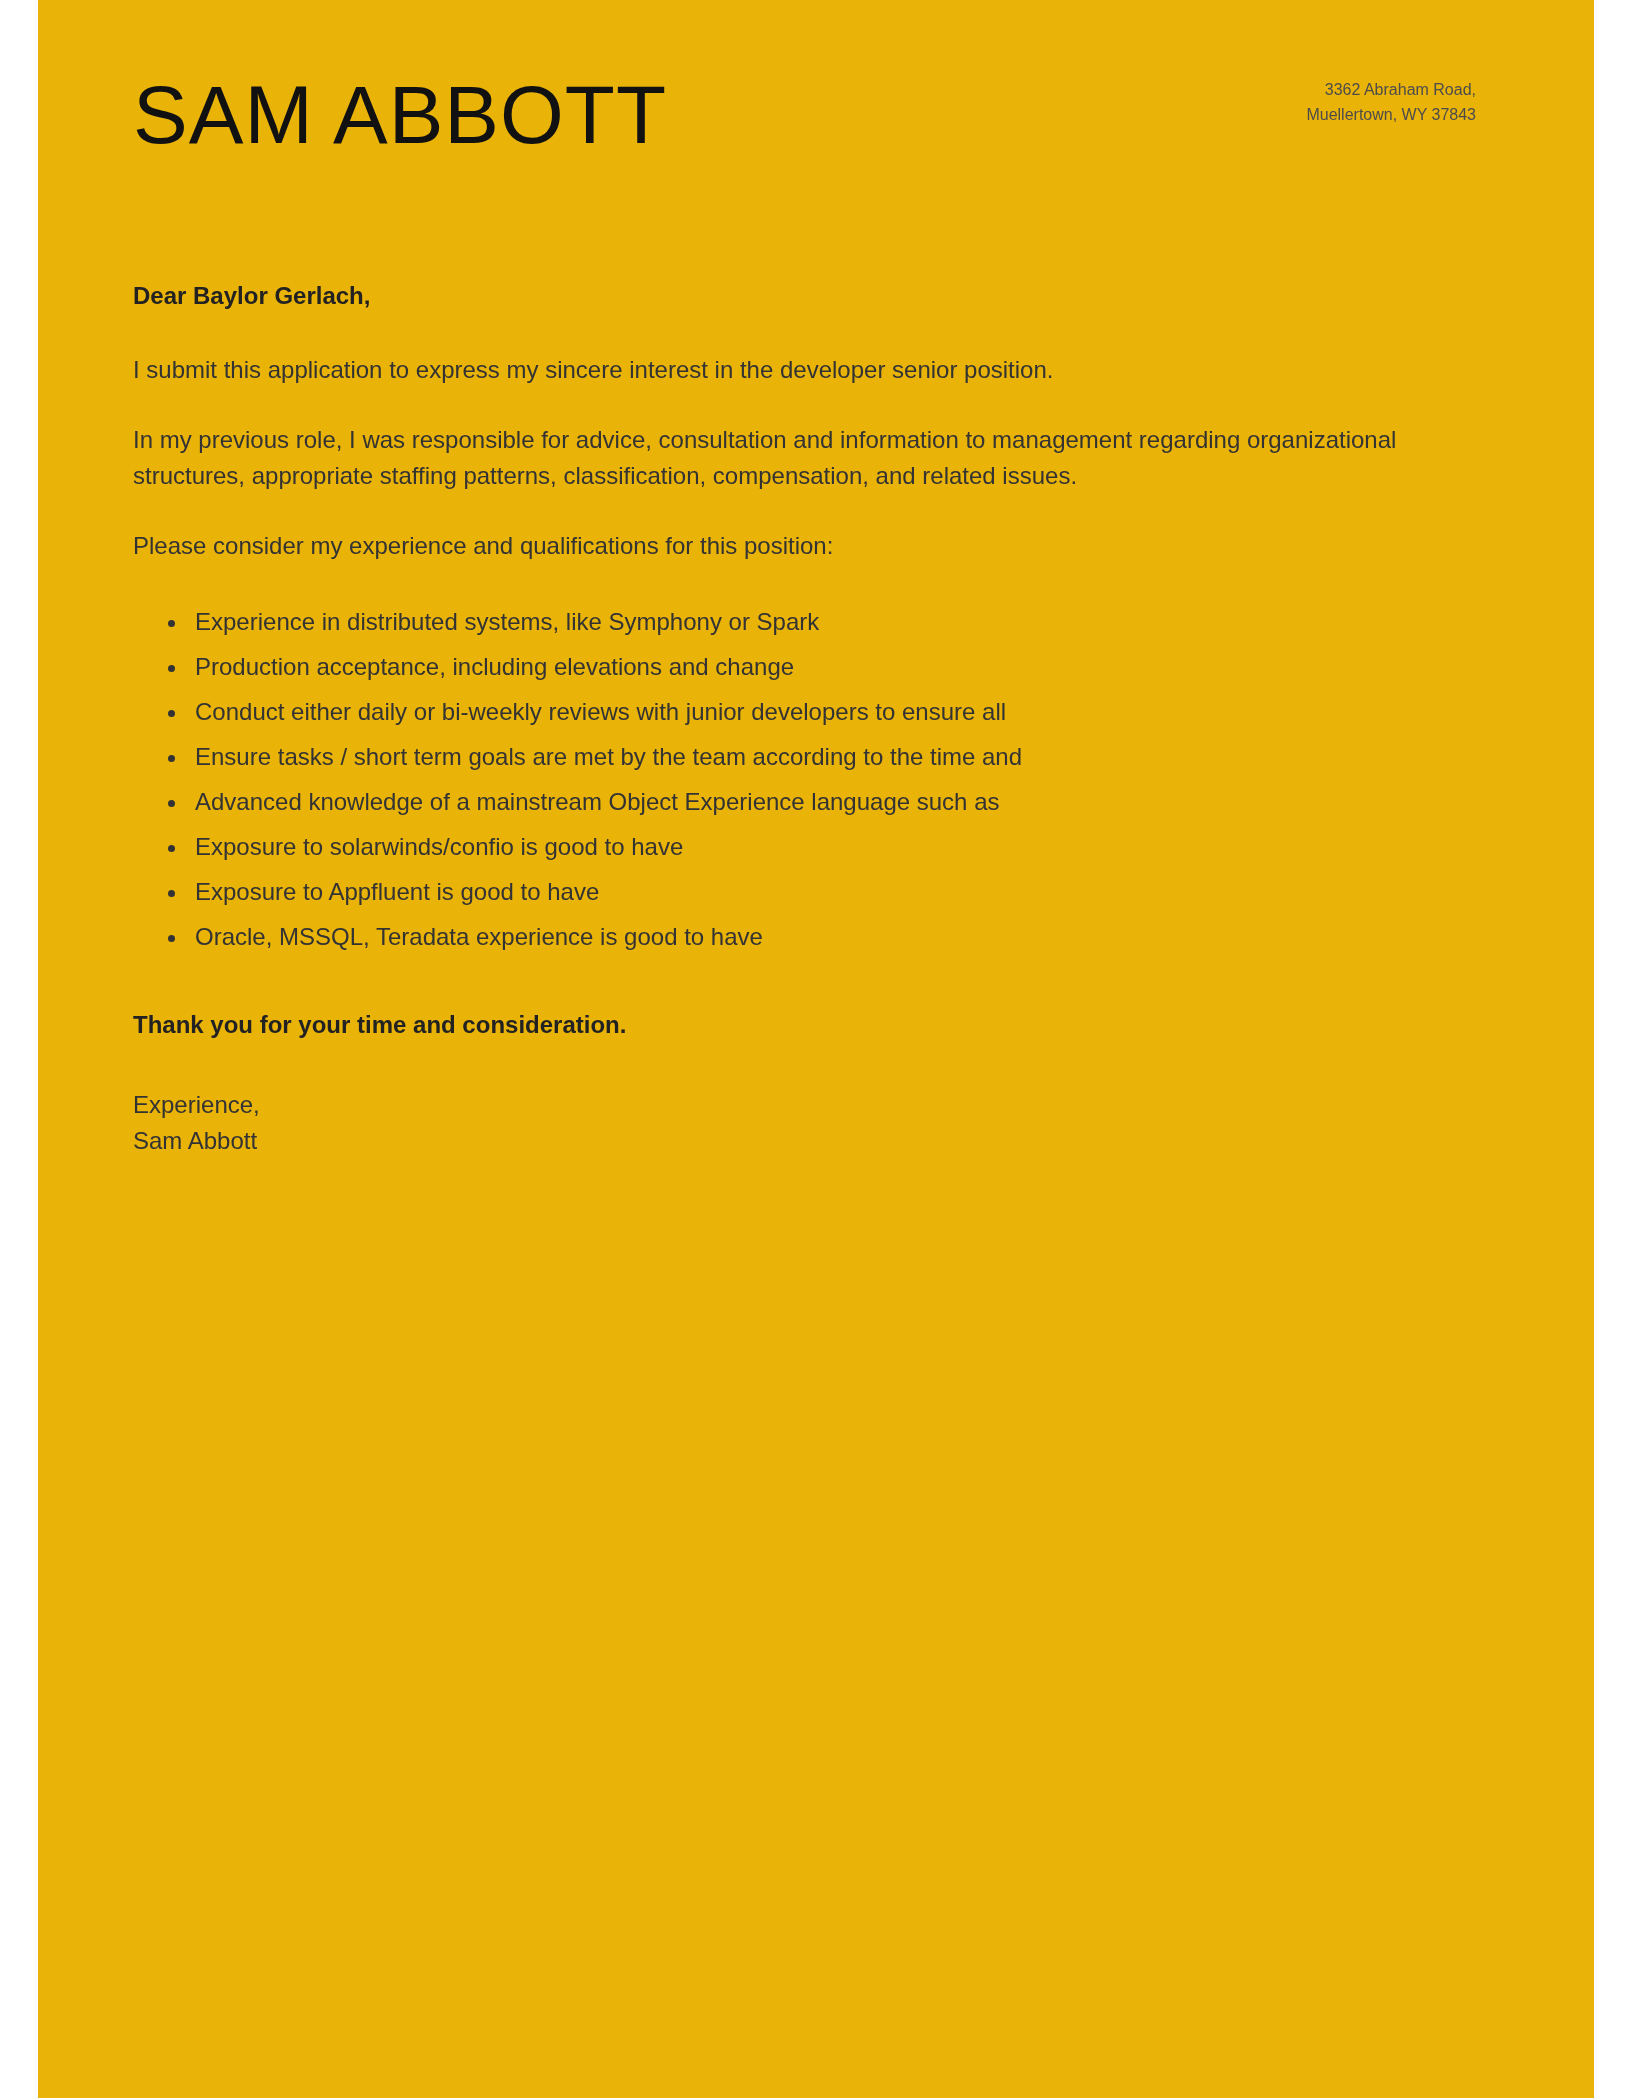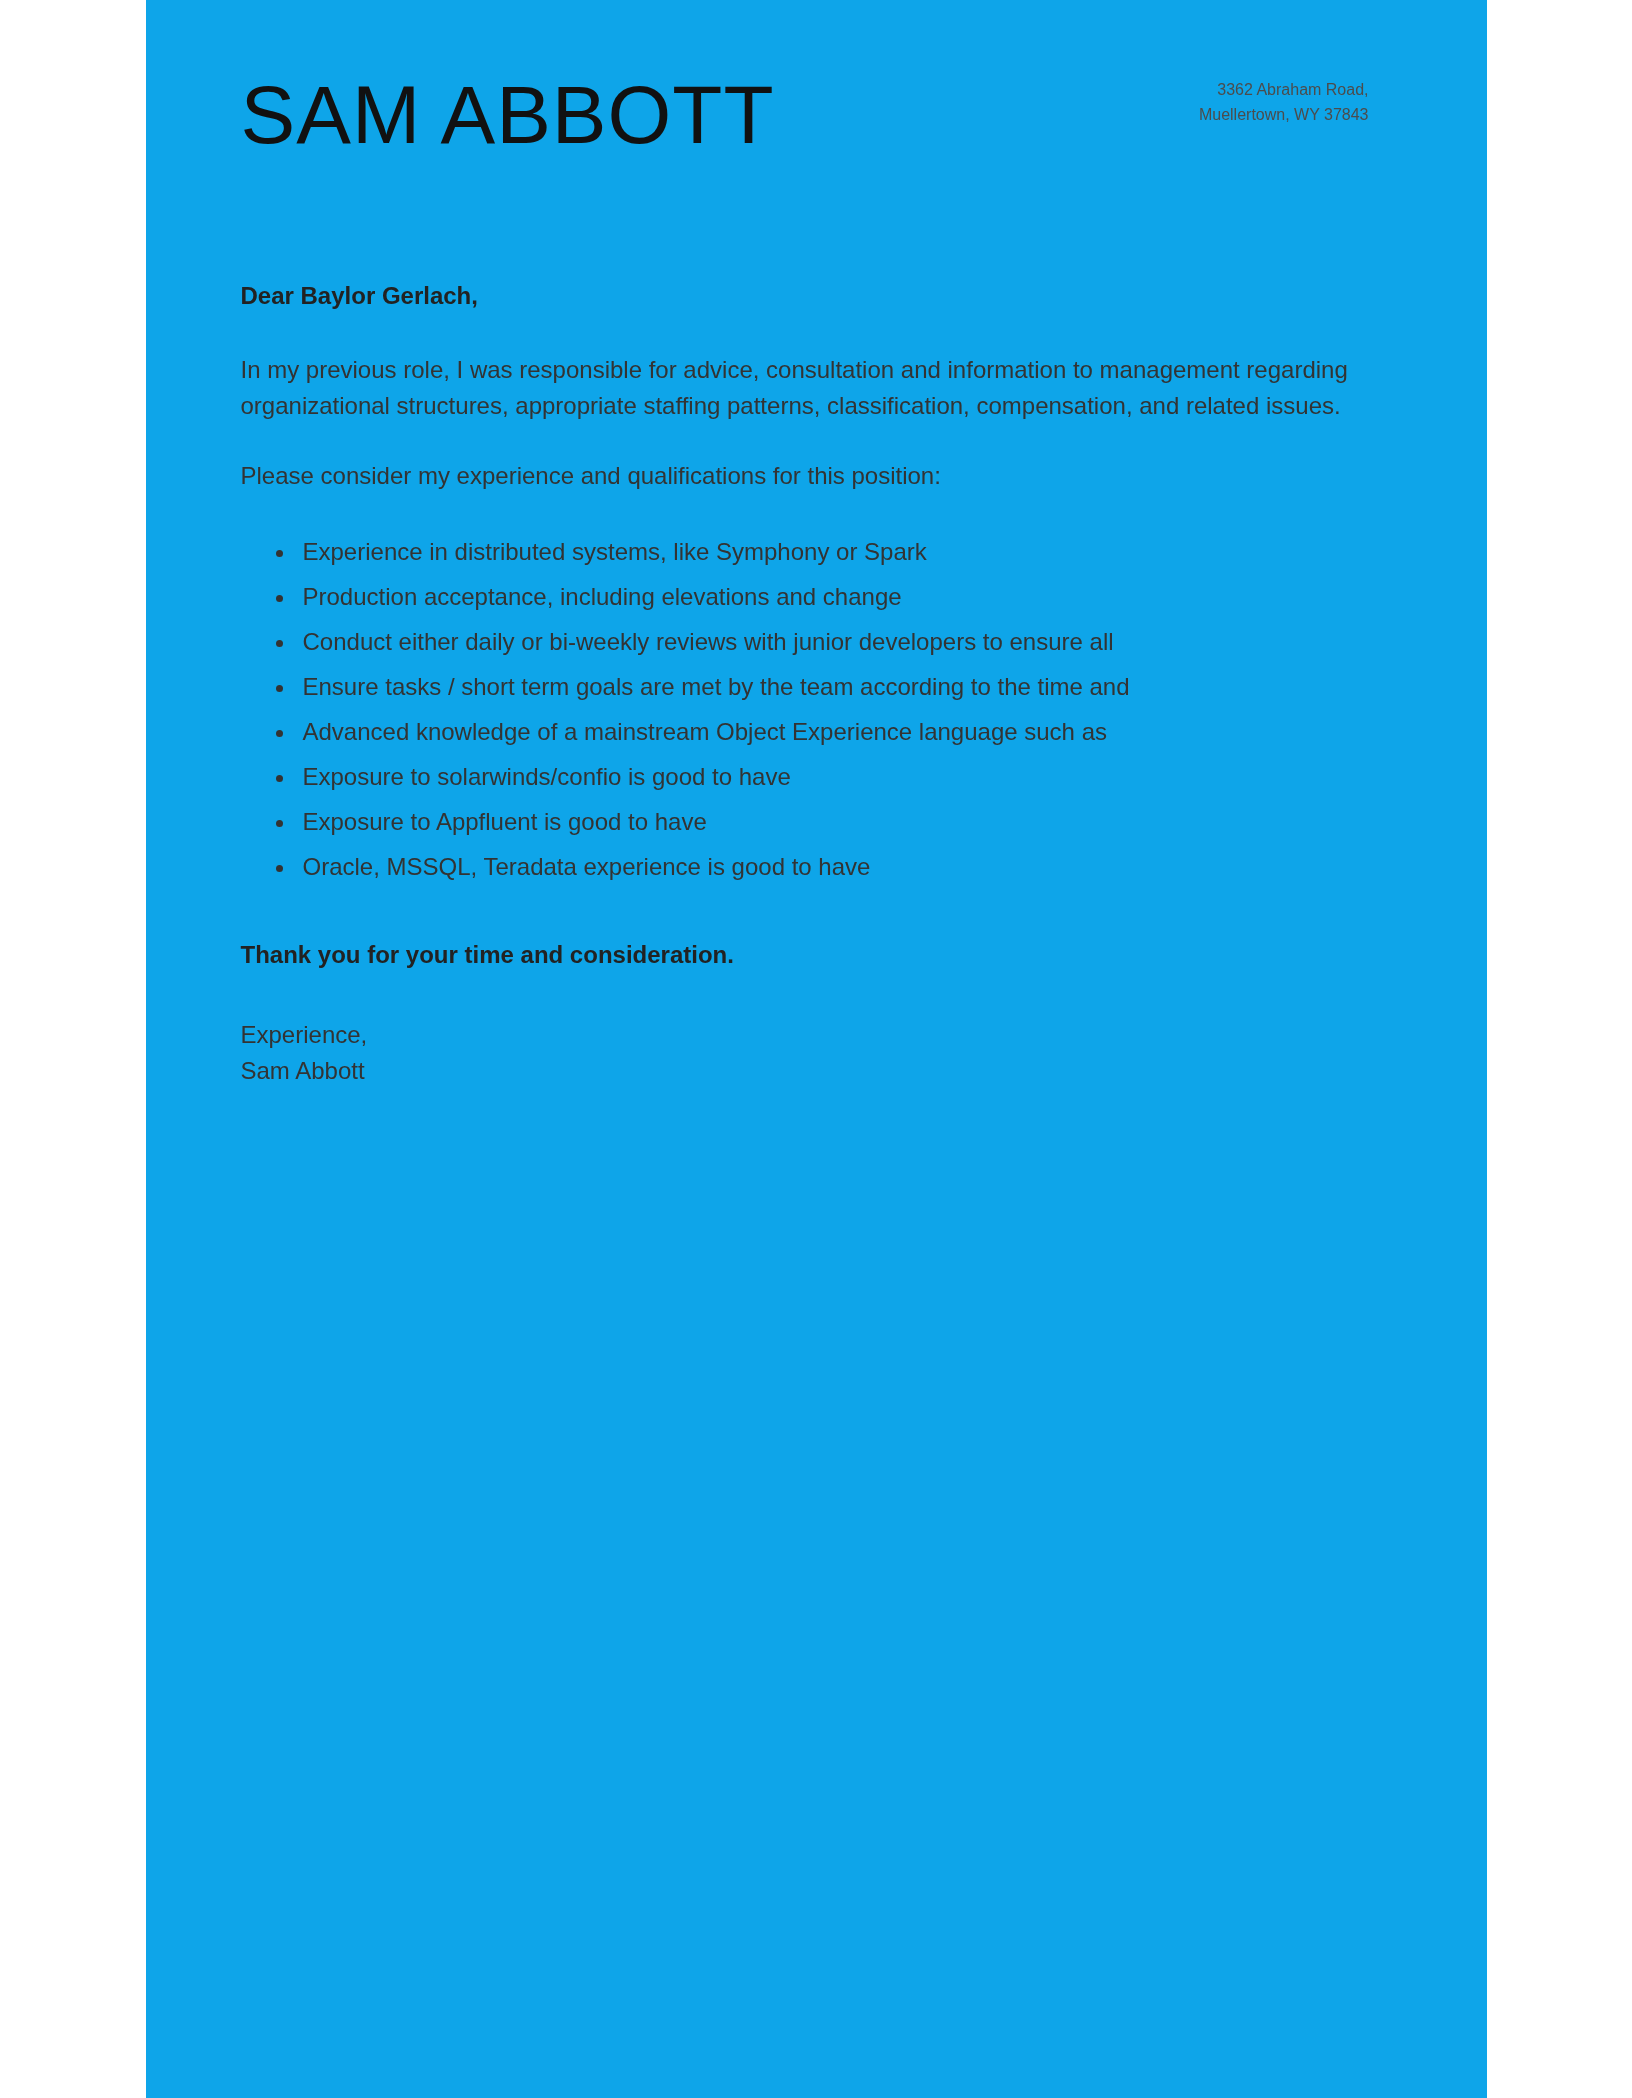--- a/index.html
+++ b/index.html
@@ -8,24 +8,24 @@
     background: #ffffff;
   }
 
   body {
     font-family: "Liberation Sans", sans-serif;
     -webkit-font-smoothing: antialiased;
   }
 
   .page {
     position: relative;
-    width: 1341px;
+    width: 1556px;
     min-height: 2098px;
     margin: 0 auto;
-    background: #0ea5e9;
+    background: #eab308;
     padding: 70px 118px 80px 95px;
     color: #333333;
   }
 
   
   .header {
     display: flex;
     justify-content: space-between;
     align-items: flex-start;
     margin-bottom: 118px;
@@ -96,20 +96,21 @@
     <div class="address">
       <div>3362 Abraham Road,</div>
       <div>Muellertown, WY 37843</div>
     </div>
   </div>
 
   <div class="letter">
 
     <p class="salutation">Dear Baylor Gerlach,</p>
 
+    <p class="para">I submit this application to express my sincere interest in the developer senior position.</p>
 
     <p class="para">In my previous role, I was responsible for advice, consultation and information to management regarding organizational structures, appropriate staffing patterns, classification, compensation, and related issues.</p>
 
     <p class="para">Please consider my experience and qualifications for this position:</p>
 
     <ul class="qualifications">
       <li>Experience in distributed systems, like Symphony or Spark</li>
       <li>Production acceptance, including elevations and change</li>
       <li>Conduct either daily or bi-weekly reviews with junior developers to ensure all</li>
       <li>Ensure tasks / short term goals are met by the team according to the time and</li>

